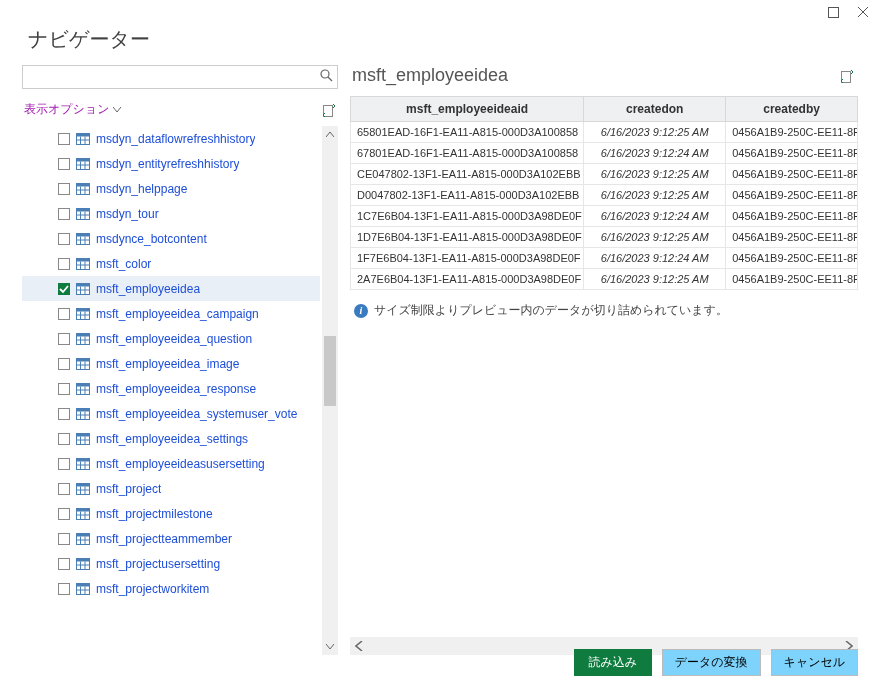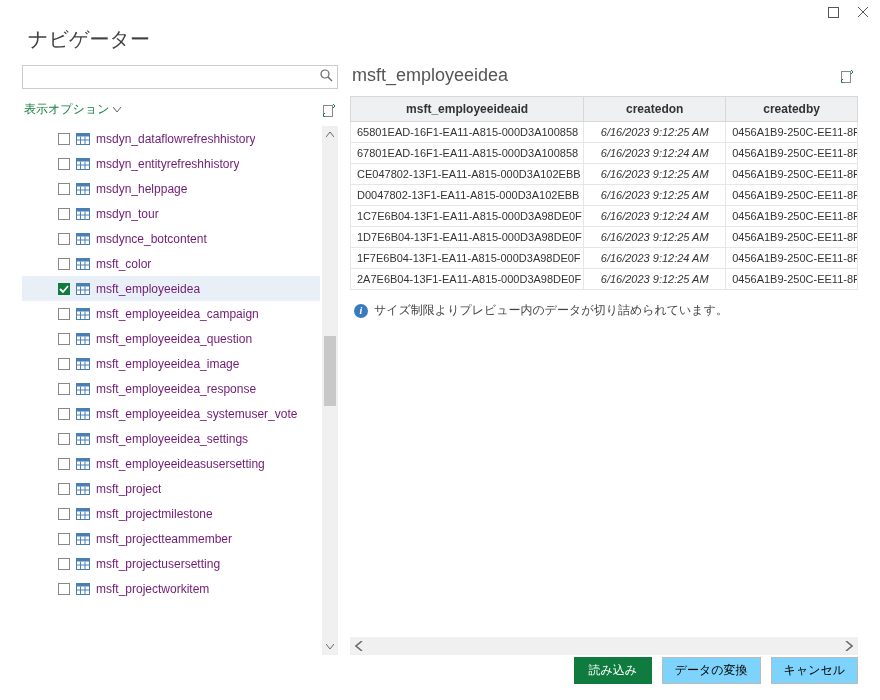--- a/index.html
+++ b/index.html
@@ -62,21 +62,21 @@
 }
 .search-row .mag {
   color: #555;
   cursor: pointer;
 }
 .display-row {
   display: flex;
   justify-content: space-between;
   align-items: center;
   padding: 2px 2px 8px 2px;
-  color: #15803d;
+  color: #a21caf;
 }
 .display-row .label {
   display: flex;
   align-items: center;
   gap: 4px;
   cursor: pointer;
 }
 .tree-wrap {
   position: relative;
   flex: 1;
@@ -113,21 +113,21 @@
   color: #fff;
 }
 .table-icon {
   width: 14px;
   height: 12px;
   flex-shrink: 0;
   display: inline-block;
 }
 .tree-label {
   font-size: 12px;
-  color: #701a75;
+  color: #1d4ed8;
   white-space: nowrap;
   overflow: hidden;
   text-overflow: ellipsis;
 }
 .scrollbar {
   width: 16px;
   background: #f0f0f0;
   position: relative;
 }
 .scroll-arrow {
@@ -224,21 +224,21 @@
   display: flex;
   align-items: center;
   justify-content: center;
   color: #666;
   cursor: pointer;
 }
 .h-scroll .track { flex: 1; }
 .footer {
   position: absolute;
   right: 22px;
-  bottom: 16px;
+  bottom: 24px;
   display: flex;
   gap: 10px;
 }
 .btn {
   min-width: 78px;
   padding: 4px 12px;
   border: 1px solid #bbb;
   background: #7dd3fc;
   font-size: 12px;
   cursor: pointer;

